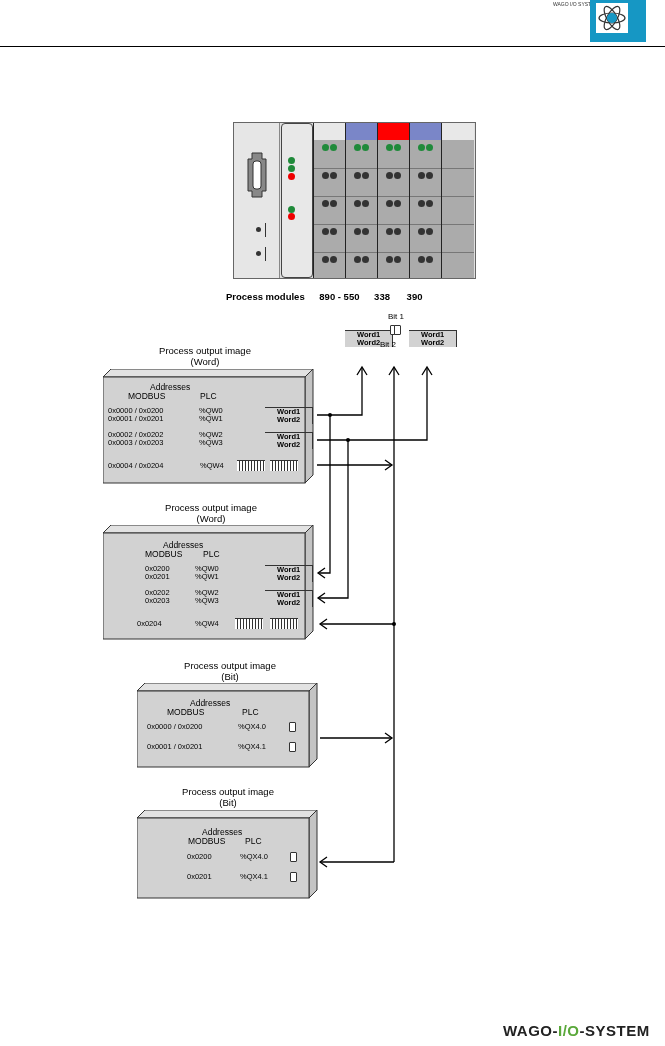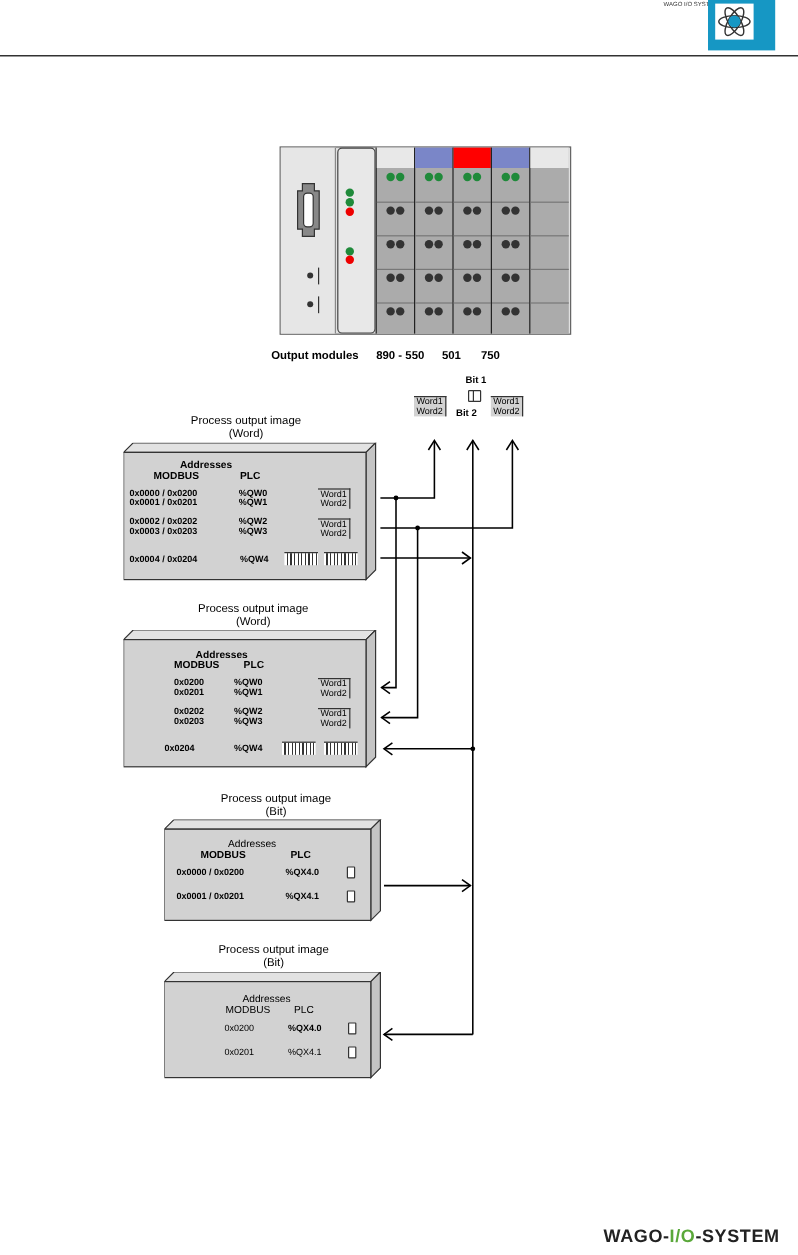--- a/index.html
+++ b/index.html
@@ -20,22 +20,22 @@
   .mod-head{left:0;top:0;width:32px;height:17px;}
   .mod-row{left:0;width:32px;height:1px;background:#777;}
   .led{width:7px;height:7px;border-radius:50%;}
   .led.g{background:#1f8a3a;}
   .led.r{background:#e00;}
   .led.k{background:#333;}
   .mod-labels{left:226px;top:291px;font-size:9.5px;font-weight:bold;}
 
   
   .title{font-size:9.5px;text-align:center;}
-  .ptxt{font-size:7.5px;font-weight:bold;line-height:8px;white-space:pre;}
-  .wordtag{font-size:7.5px;font-weight:normal;line-height:8px;border-top:1px solid #333;border-right:1px solid #333;padding:0 2px;}
+  .ptxt{font-size:7.5px;font-weight:normal;line-height:8px;white-space:pre;}
+  .wordtag{font-size:7.5px;font-weight:bold;line-height:8px;border-top:1px solid #333;border-right:1px solid #333;padding:0 12px;}
   .bits{width:28px;height:10px;background:repeating-linear-gradient(90deg,#fff 0,#fff 2px,#333 2px,#333 3px);border-top:1px solid #333;}
   .bitglyph{width:5px;height:8px;border:1px solid #333;border-radius:1px;background:#fff;}
   svg.wires{position:absolute;left:0;top:0;}
 </style>
 </head>
 <body>
 
 <div class="abs hdr-small">WAGO I/O SYSTEM</div>
 <div class="abs logo-box">
   <div class="abs logo-inner">
@@ -139,24 +139,24 @@
       <div class="abs mod-col" style="left: 207px;">
         <div class="abs mod-head" style="background: rgb(232, 232, 232);"></div>
         <div class="abs mod-row" style="top: 45px;"></div>
         <div class="abs mod-row" style="top: 73px;"></div>
         <div class="abs mod-row" style="top: 101px;"></div>
         <div class="abs mod-row" style="top: 129px;"></div>
       </div>
     </div>
 </div>
 <div class="abs mod-labels">
-  <span>Output modules</span>
+  <span>Process modules</span>
   <span style="margin-left:12px">890 - 550</span>
-  <span style="margin-left:12px">501</span>
-  <span style="margin-left:14px">750</span>
+  <span style="margin-left:12px">338</span>
+  <span style="margin-left:14px">390</span>
 </div>
 
 <div class="abs wordtag" style="left:345px;top:330px;background:#d2d2d2;white-space:pre"><span>Word1</span>
 <span>Word2</span></div>
 <div class="abs ptxt" style="left:388px;top:313px;font-size:8px">Bit 1</div>
 <div class="abs bitglyph" style="left:390px;top:325px"></div>
 <div class="abs bitglyph" style="left:394px;top:325px"></div>
 <div class="abs ptxt" style="left:380px;top:341px;font-size:8px">Bit 2</div>
 <div class="abs wordtag" style="left:409px;top:330px;background:#d2d2d2;white-space:pre"><span>Word1</span>
 <span>Word2</span></div>

